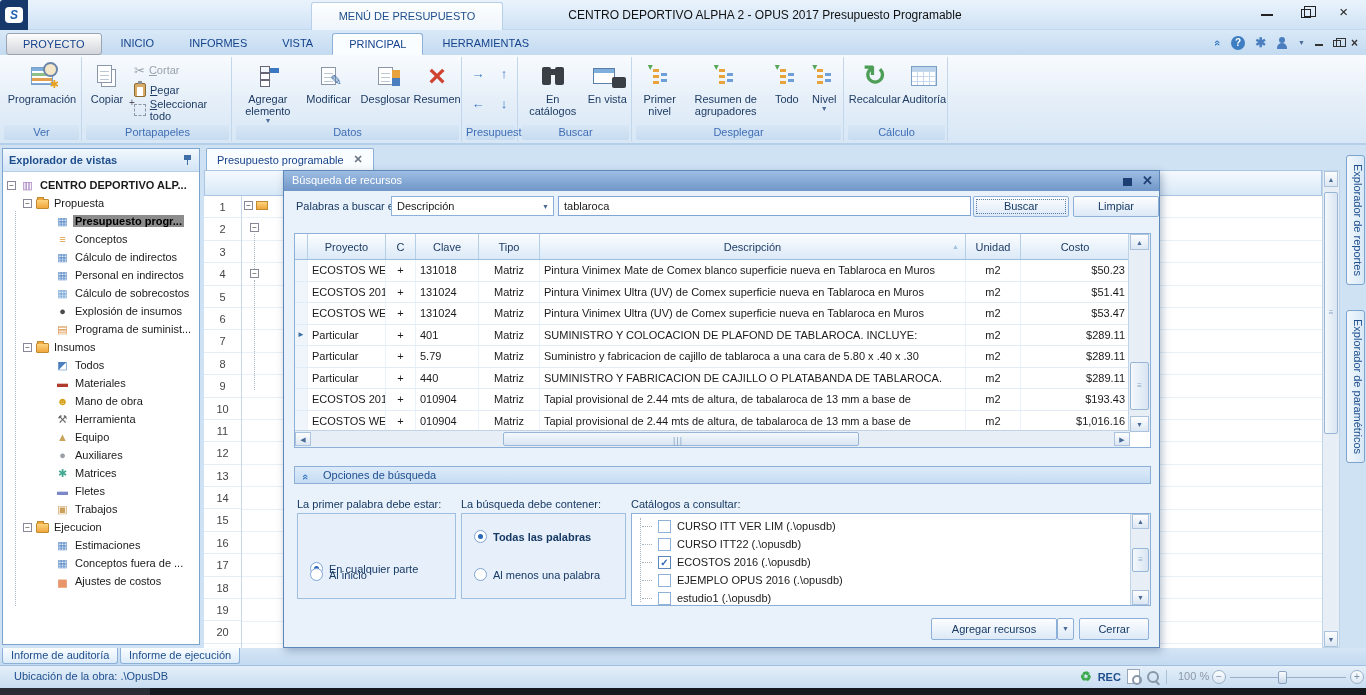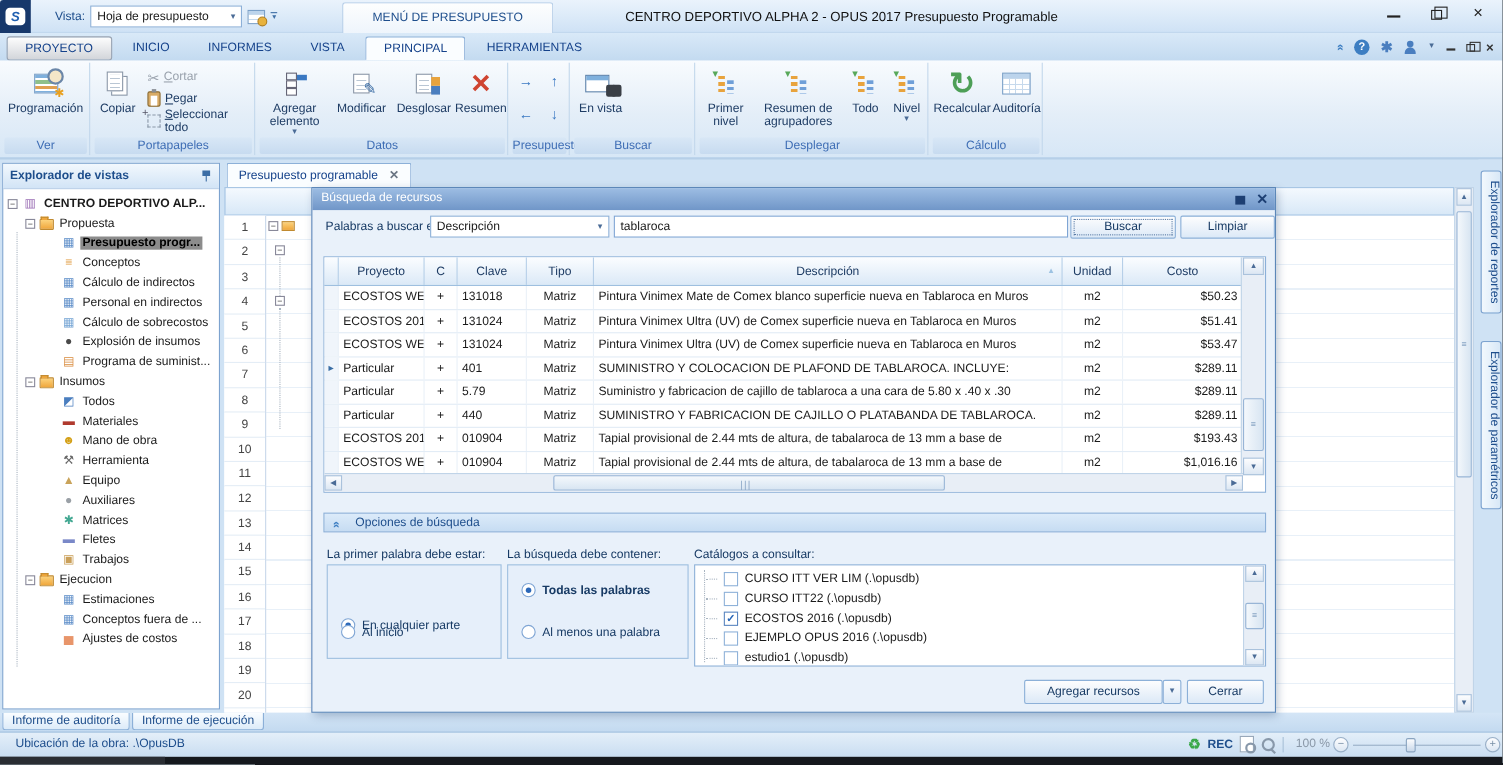--- a/index.html
+++ b/index.html
@@ -289,29 +289,20 @@
 </style>
 </head>
 <body>
 
 <div id="app">
 
   <div id="titlebar">
     <div class="logo">
         <b>S</b>
       </div>
-    <div class="qat">
-      <span class="lbl">Vista:</span>
-      <div class="combo qat-combo">
-        <span class="val">Hoja de presupuesto</span>
-        <span class="dda">▼</span>
-      </div>
-      <span class="i-sheetgear"></span>
-      <span class="i-qatdrop">▼</span>
-    </div>
     <div class="ctx-tab">MENÚ DE PRESUPUESTO</div>
     <div id="win-title">CENTRO DEPORTIVO ALPHA 2 - OPUS 2017 Presupuesto Programable</div>
     <div class="win-ctrl">
       <span class="wc-min"></span>
       <span class="wc-restore"></span>
       <span class="wc-close">×</span>
     </div>
   </div>
 
   <div id="tabrow">
@@ -330,21 +321,21 @@
       <span class="i-user"></span>
       <span class="dda7">▼</span>
       <span class="sm-min"></span>
       <span class="sm-restore"></span>
       <span class="sm-close">×</span>
     </div>
   </div>
 
   <div id="ribbon">
     <div class="rg" style="left:2px;width:80px;">
-      <div class="gcontent" style="justify-content:center;">
+      <div class="gcontent" style="justify-content:flex-end;">
         <div class="bb" style="width:78px;">
           <span class="bico">
               <span class="i-progsheet"></span>
             </span>
           <span class="blbl">Programación</span>
         </div>
       </div>
       <div class="glabel">Ver</div>
     </div>
     <div class="rg" style="left:84px;width:148px;">
@@ -411,20 +402,26 @@
       <div class="estr-grid">
         <span class="arrbtn">→</span>
         <span class="arrbtn">↑</span>
         <span class="arrbtn">←</span>
         <span class="arrbtn">↓</span>
       </div>
       <div class="glabel">Presupuesto</div>
     </div>
     <div class="rg" style="left:520px;width:112px;">
       <div class="gcontent" style="padding-left:2px;">
+        <div class="bb" style="width:62px;">
+          <span class="bico">
+              <span class="i-binoc"></span>
+            </span>
+          <span class="blbl">En catálogos</span>
+        </div>
         <div class="bb" style="width:48px;">
           <span class="bico">
               <span class="i-winb"></span>
             </span>
           <span class="blbl">En vista</span>
         </div>
       </div>
       <div class="glabel">Buscar</div>
     </div>
     <div class="rg" style="left:634px;width:210px;">

